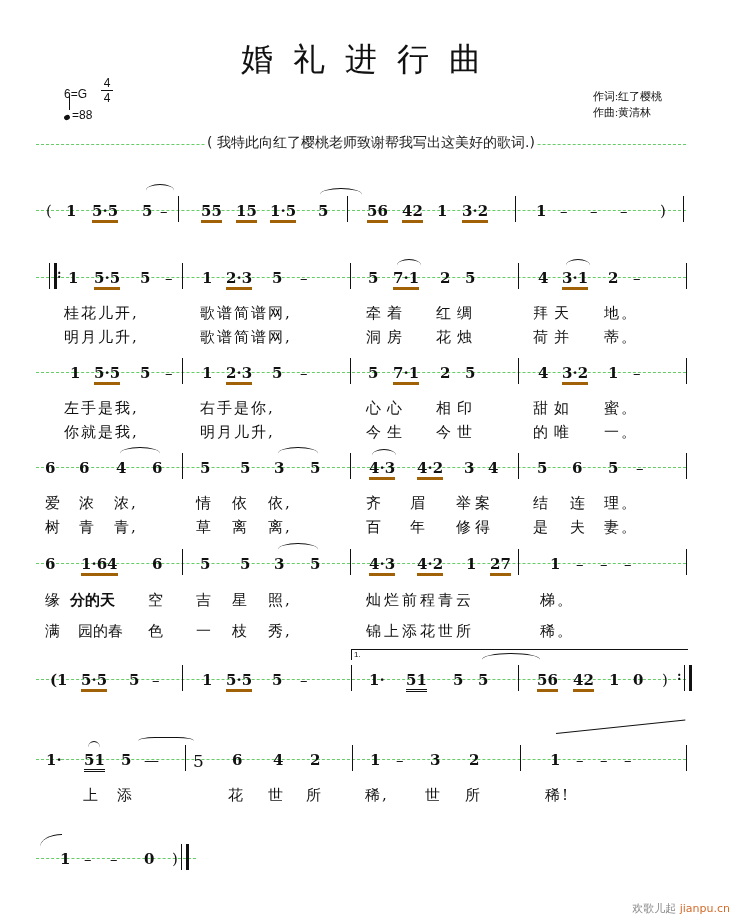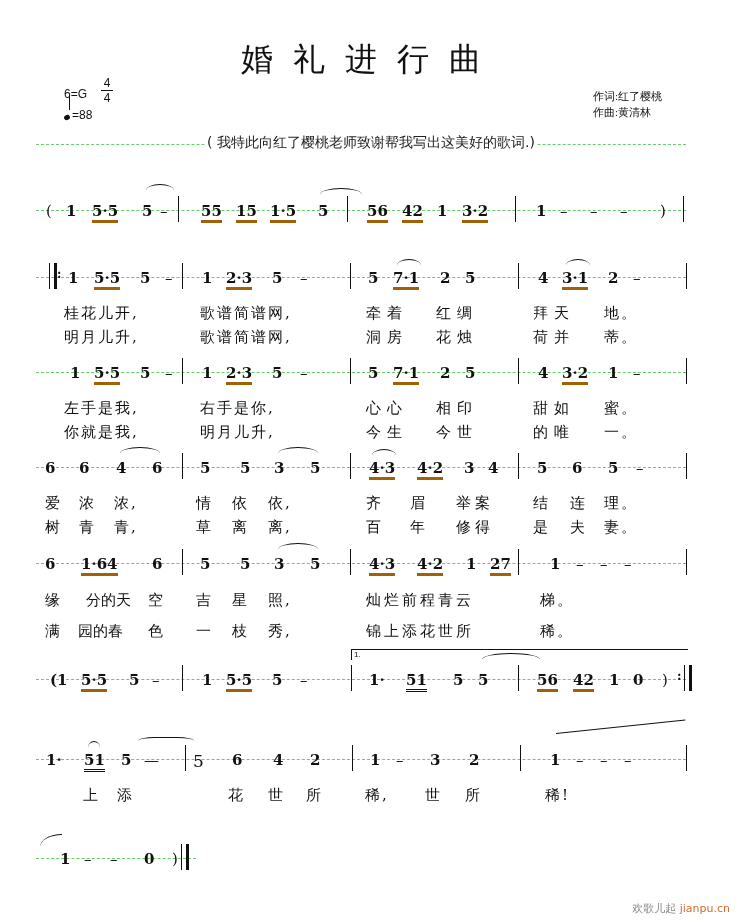--- a/index.html
+++ b/index.html
@@ -229,21 +229,21 @@
   <span class="n ul1" style="left:490px;">27</span>
   <div class="bar-line" style="left:518px;"></div>
   <span class="n" style="left:550px;">1</span>
   <span class="n" style="left:576px;font-weight:normal;">–</span>
   <span class="n" style="left:600px;font-weight:normal;">–</span>
   <span class="n" style="left:624px;font-weight:normal;">–</span>
   <div class="bar-line" style="left:686px;"></div>
 </div>
 <div>
   <div class="lyric" style="left:45px;top:591px;">缘</div>
-  <div class="lyric" style="left:86px;top:591px;letter-spacing:0;">分的天</div>
+  <div class="lyric" style="left:70px;top:591px;letter-spacing:0;font-weight:bold;">分的天</div>
   <div class="lyric" style="left:148px;top:591px;">空</div>
   <div class="lyric" style="left:196px;top:591px;">吉</div>
   <div class="lyric" style="left:232px;top:591px;">星</div>
   <div class="lyric" style="left:268px;top:591px;">照,</div>
   <div class="lyric" style="left:366px;top:591px;letter-spacing:3px;">灿烂前程青云</div>
   <div class="lyric" style="left:540px;top:591px;">梯。</div>
 </div>
 <div>
   <div class="lyric" style="left:45px;top:622px;">满</div>
   <div class="lyric" style="left:78px;top:622px;letter-spacing:0;">园的春</div>

